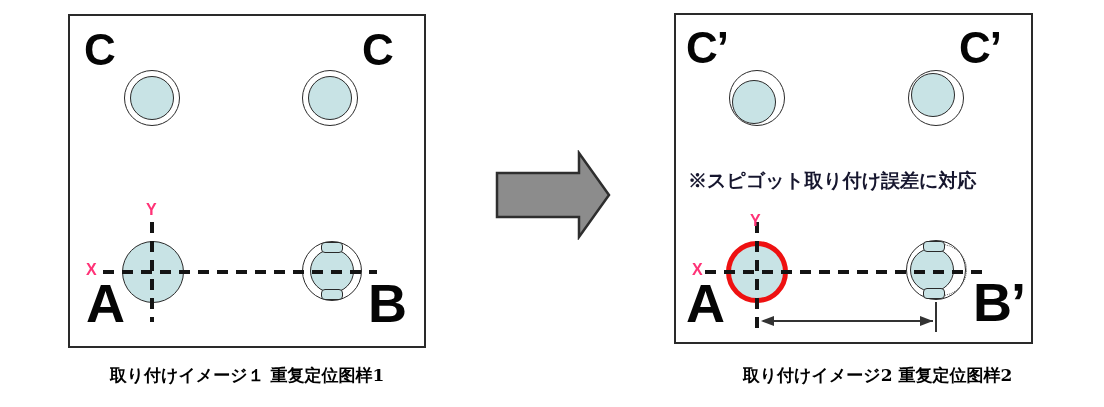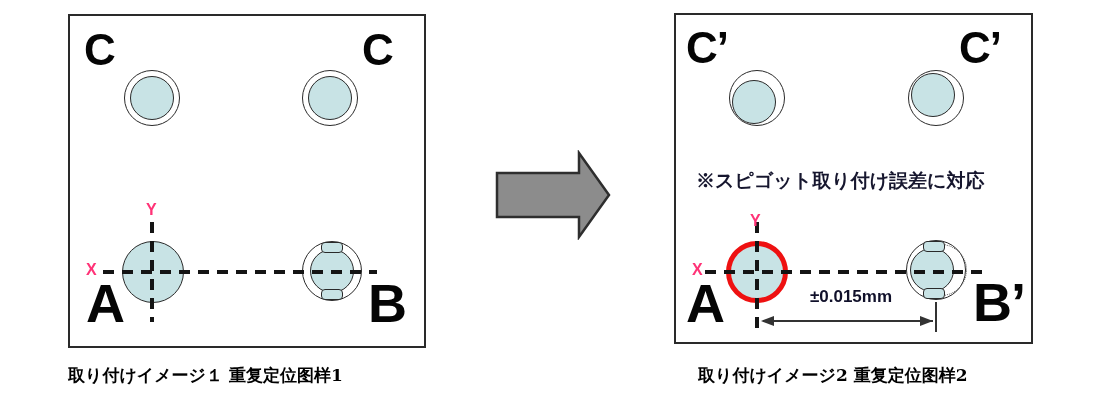--- a/index.html
+++ b/index.html
@@ -54,21 +54,21 @@
   }
   .axis-label {
     position:absolute; font-weight:bold; font-size:16px; color:var(--axis-label);
     z-index:8; line-height:1;
   }
   .note {
     position:absolute; font-weight:bold; font-size:19px; color:#16162e;
     z-index:6; white-space:nowrap;
   }
   .caption {
-    position:absolute; top:364px; 
+    position:absolute; top:364px; text-align:center;
     font-family:"DejaVu Serif", serif; font-weight:bold; font-size:17px; color:#000;
   }
   #caption1 { left:68px; width:358px; }
   #caption2 { left:698px; width:359px; }
 
   .ext-line { position:absolute; width:2px; background:#333; z-index:5; }
   .dim-line { position:absolute; height:2px; background:#333; z-index:5; }
   .dim-arrow {
     position:absolute; width:0; height:0; z-index:6;
     border-top:5px solid transparent; border-bottom:5px solid transparent;
@@ -120,37 +120,36 @@
 
   <span class="corner-letter" style="left:10px; top:11px;">C’</span>
   <span class="corner-letter" style="left:283px; top:11px;">C’</span>
 
   <div class="ring" style="left:53px; top:55px; width:56px; height:56px;"></div>
   <div class="bushing" style="left:56px; top:65px; width:44px; height:44px;"></div>
 
   <div class="ring" style="left:232px; top:55px; width:56px; height:56px;"></div>
   <div class="bushing" style="left:235px; top:58px; width:44px; height:44px;"></div>
 
-  <div class="note" style="left:20px; top:153px;text-align:right;">※スピゴット取り付け誤差に対応</div>
+  <div class="note" style="left:12px; top:153px;text-align:right;">※スピゴット取り付け誤差に対応</div>
 
   <span class="axis-label" style="left:74px; top:198px;">Y</span>
   <div class="dash-v" style="left:79px; top:207px; height:110px;"></div>
   <span class="axis-label" style="left:16px; top:247px;">X</span>
   <div class="dash-h" style="left:29px; top:255px; width:280px;"></div>
 
   <div class="bushing highlight" style="left:50px; top:226px; width:62px; height:62px;"></div>
   <span class="pin-letter" style="left:10px; top:261px;">A</span>
 
   <div class="ring" style="left:230px; top:225px; width:60px; height:60px;"></div>
   <div class="dotted-circle" style="left:239px; top:229px; width:52px; height:52px;"></div>
   <div class="bushing" style="left:234px; top:233px; width:44px; height:44px;"></div>
   <div class="key" style="left:247px; top:226px;"></div>
   <div class="key" style="left:247px; top:273px;"></div>
   <span class="pin-letter" style="left:297px; top:260px;">B’</span>
 
   <div class="ext-line" style="left:259px; top:287px; height:30px;"></div>
-  <div class="dim-text" style="left:100px; top:272px; width:150px;">±0.015mm</div>
   <div class="dim-line" style="left:87px; top:305px; width:170px;"></div>
   <div class="dim-arrow left" style="left:85px; top:301px;"></div>
   <div class="dim-arrow right" style="left:244px; top:301px;"></div>
 </div>
 
 <div class="caption" id="caption2">取り付けイメージ2 重复定位图样2</div>
 
 </body></html>

